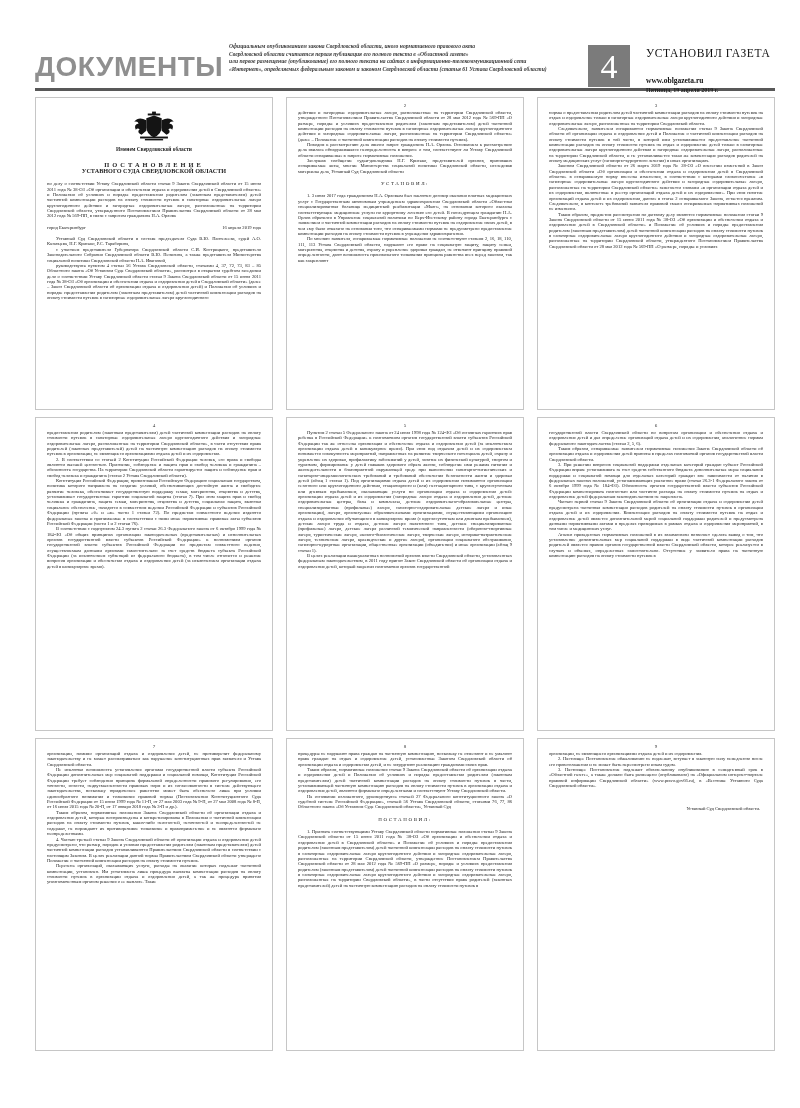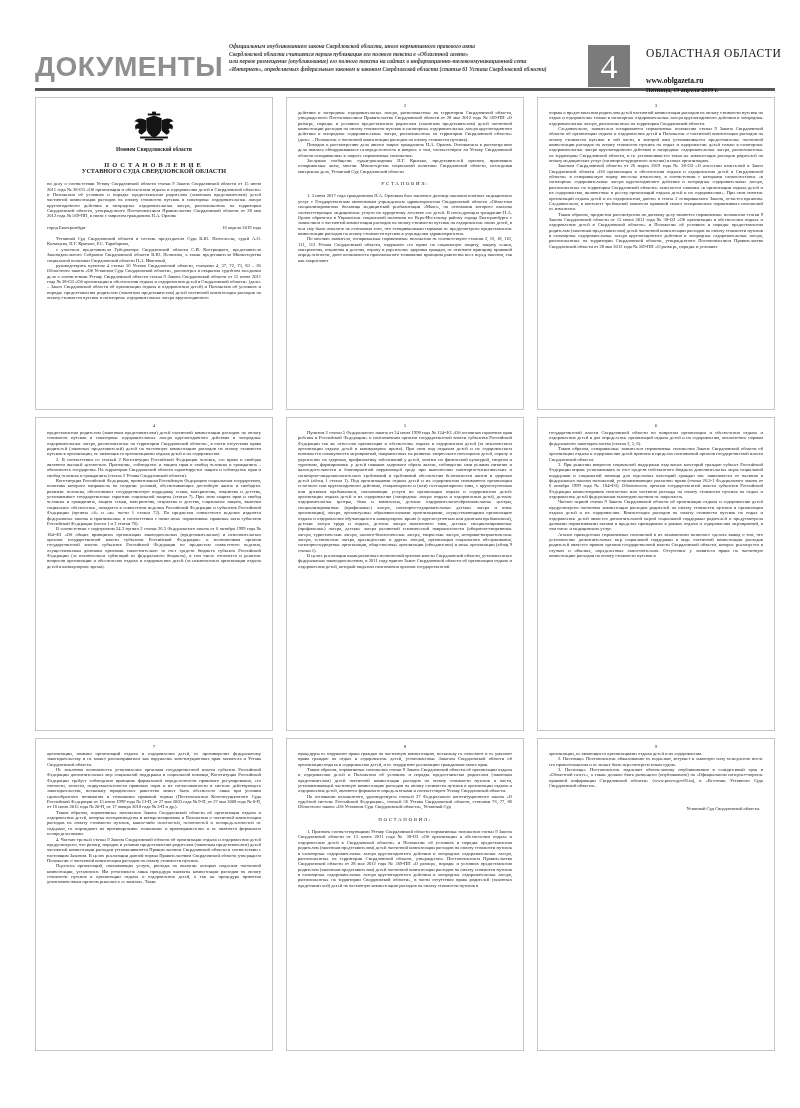--- a/index.html
+++ b/index.html
@@ -68,21 +68,21 @@
     <div class="pub-note">
         <div>Официальным опубликованием закона Свердловской области, иного нормативного правового акта</div>
         <div>Свердловской области считается первая публикация его полного текста в «Областной газете»</div>
         <div>или первое размещение (опубликование) его полного текста на сайтах в информационно-телекоммуникационной сети</div>
         <div>«Интернет», определяемых федеральным законом и законом Свердловской области (статья 61 Устава Свердловской области)</div>
       </div>
     <div class="page-num-box">
       <span>4</span>
     </div>
     <div class="gazette">
-      <div class="gazette-name">ОБЛАСТНАЯ ОБЛАСТИ</div>
+      <div class="gazette-name">УСТАНОВИЛ ГАЗЕТА</div>
       <div class="gazette-site">www.oblgazeta.ru</div>
       <div class="gazette-date">Пятница, 19 апреля 2019 г.</div>
     </div>
   </div>
 
   <div class="grid">
     <div class="cell">
       <div class="colnum"></div>
       <div class="col-body">
         <div class="emblem-wrap">

